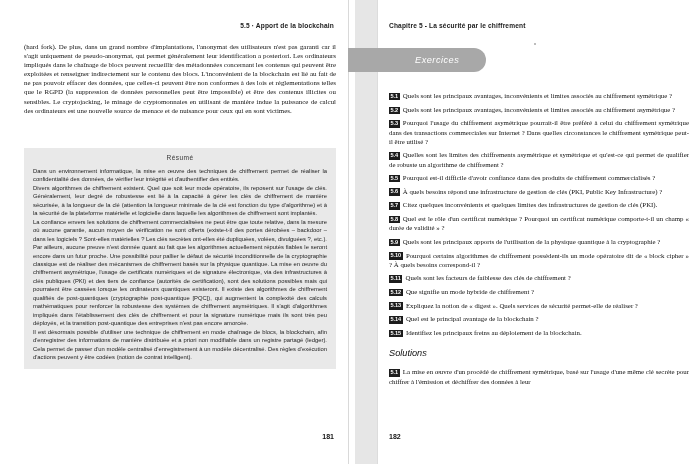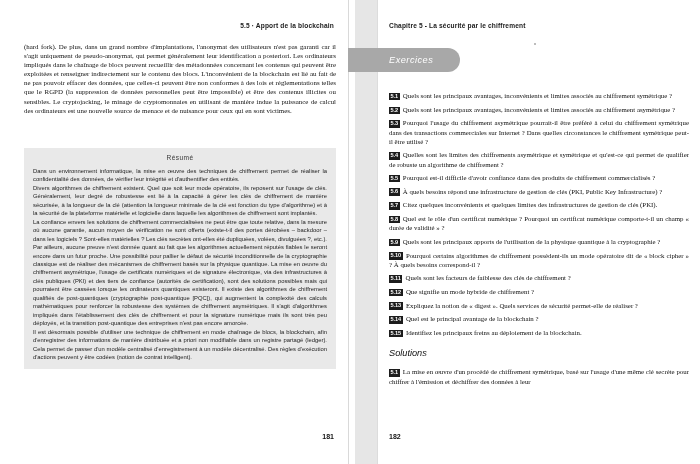--- a/index.html
+++ b/index.html
@@ -138,20 +138,21 @@
   .banner {
     position: absolute;
     left: 0px;
     top: 48px;
     width: 112px;
     height: 24px;
     background: #a8a8a8;
     border-radius: 0 13px 13px 0;
     display: flex;
     align-items: center;
+    padding-left: 26px;
   }
   .banner-label {
     margin-left: 41px;
     font-family: "Liberation Sans", sans-serif;
     font-style: italic;
     font-size: 9.2px;
     color: #ffffff;
     letter-spacing: 0.5px;
   }
   .speck {

